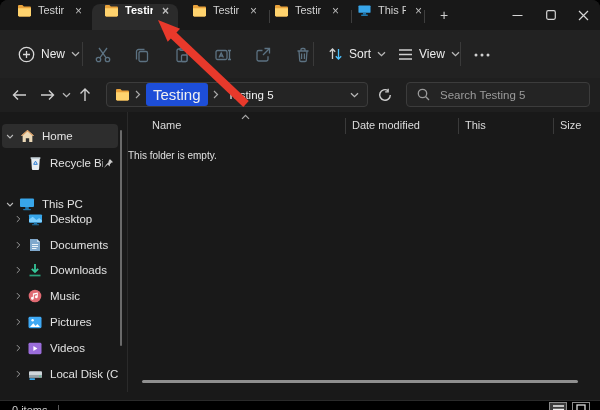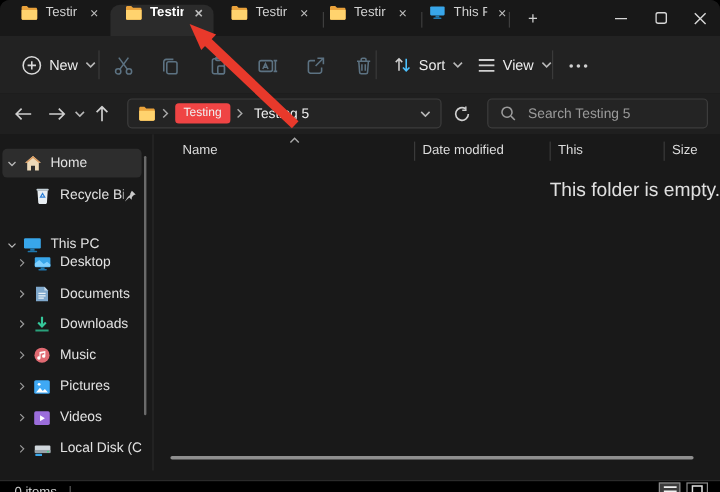--- a/index.html
+++ b/index.html
@@ -21,39 +21,39 @@
   .toolbar{position:absolute;left:0;top:30px;width:600px;height:48px;background:#222222;}
   .tbtn{position:absolute;top:8px;height:32px;display:flex;align-items:center;gap:6px;
         padding:0 8px;border-radius:4px;font-size:12px;color:#ececec;}
   .tsep{position:absolute;top:12px;width:1px;height:24px;background:#3a3a3a;}
   .ticon{position:absolute;top:14px;width:32px;height:22px;display:flex;align-items:center;justify-content:center;}
   
   .addr{position:absolute;left:0;top:78px;width:600px;height:34px;background:#1f1f1f;}
   .navbtn{position:absolute;top:7px;width:22px;height:20px;display:flex;align-items:center;justify-content:center;}
   .box{position:absolute;top:4px;height:25px;background:#242424;border:1px solid #3c3c3c;
        border-radius:4px;box-sizing:border-box;display:flex;align-items:center;}
-  .crumbchip{background:#ef4444;border-radius:3px;padding:3px 7px;font-size:10px;color:#f0f0f0;}
+  .crumbchip{background:#1d4ed8;border-radius:3px;padding:3px 7px;font-size:15px;color:#f0f0f0;}
   .crumbtxt{font-size:11.5px;color:#f0f0f0;padding:0 4px;}
   .search-in{flex:1;background:transparent;border:none;outline:none;color:#d6d6d6;
        font-size:11.5px;font-family:"Liberation Sans",sans-serif;}
   .search-in::placeholder{color:#9b9b9b;opacity:1;}
   
   .body{position:absolute;left:0;top:112px;width:600px;height:280px;background:#191919;}
   .sb-row{position:absolute;left:2px;width:116px;height:24px;display:flex;align-items:center;
           border-radius:4px;font-size:11.5px;color:#e2e2e2;}
   .sb-row.sel{background:#2d2d2d;}
   .sb-chev{width:16px;display:flex;justify-content:center;flex:none;}
   .sb-ico{width:18px;display:flex;justify-content:center;flex:none;margin-right:6px;}
   .sb-lbl{white-space:nowrap;overflow:hidden;flex:1;}
   .vline{position:absolute;left:127px;top:0;width:1px;height:280px;background:#2a2a2a;}
   .sb-scroll{position:absolute;left:120px;top:18px;width:2px;height:216px;background:#6a6a6a;border-radius:1px;}
   .main{position:absolute;left:128px;top:0;width:472px;height:280px;}
   .colhdr{position:absolute;top:7px;font-size:11px;color:#dcdcdc;}
   .coldiv{position:absolute;top:6px;width:1px;height:16px;background:#3a3a3a;}
-  .empty{position:absolute;left:0;top:38px;width:472px;text-align:right;font-size:16px;color:#e0e0e0;}
+  .empty{position:absolute;left:0;top:38px;width:472px;text-align:left;font-size:10px;color:#e0e0e0;}
   .hscroll{position:absolute;left:14px;top:268px;width:436px;height:3px;background:#8f8f8f;border-radius:2px;}
   
   .status{position:absolute;left:0;top:400px;width:600px;height:18px;background:#000000;
           border-top:1px solid #2a2a2a;box-sizing:border-box;font-size:11px;color:#cfcfcf;}
   .viewtgl{position:absolute;top:1px;width:18px;height:14px;border:1px solid #8a8a8a;
            display:flex;align-items:center;justify-content:center;box-sizing:border-box;}
   .arrowsvg{position:absolute;left:0;top:0;pointer-events:none;z-index:60;}
   svg{display:block;}
 </style>
 </head>

